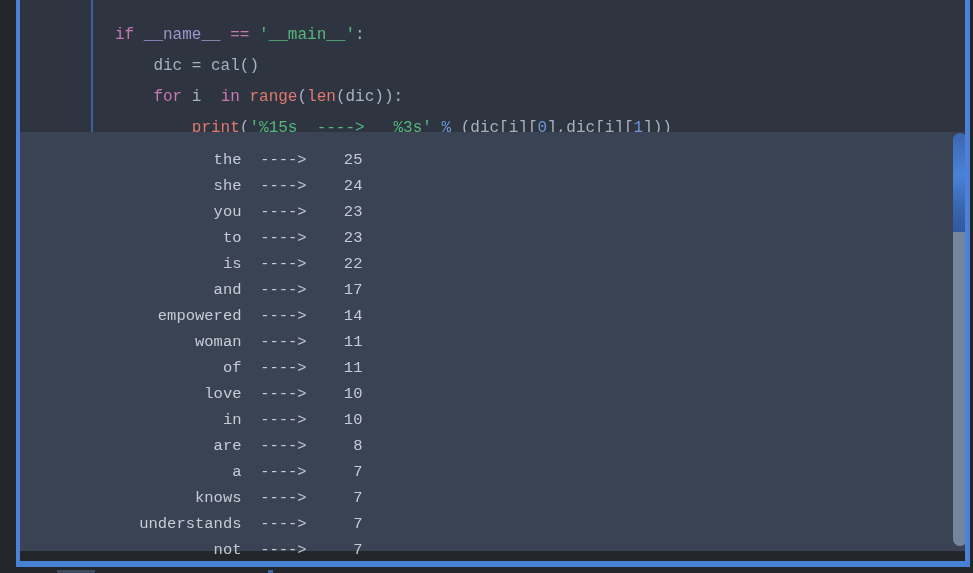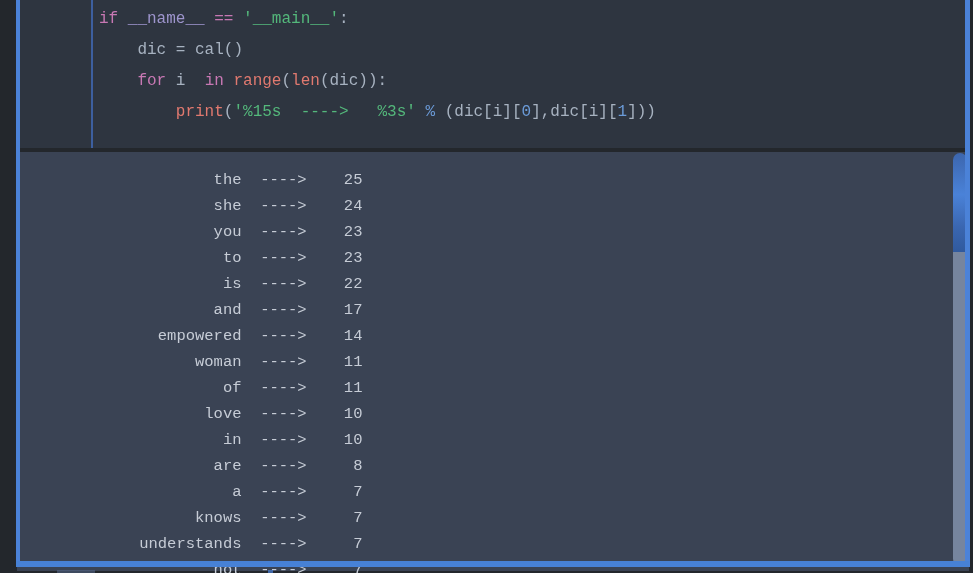--- a/index.html
+++ b/index.html
@@ -8,26 +8,26 @@
     background:#23272c; overflow:hidden;
     font-family:"Liberation Mono","DejaVu Sans Mono",monospace;
   }
   .ide { position:absolute; left:17px; top:0; width:952px; height:567px; }
   .editor {
     position:absolute; left:0; top:0; width:952px; height:148px;
     background:#2e3540;
   }
   .gutter-line { position:absolute; left:74px; top:0; width:2px; height:148px; background:#3d5f9f; }
   pre.code {
-    position:absolute; left:82px; top:4px; margin:0;
+    position:absolute; left:82px; top:4px; margin:16px;
     font-family:"Liberation Mono","DejaVu Sans Mono",monospace;
     font-size:16px; line-height:31px; white-space:pre; color:#a7b2c0;
   }
   .console {
-    position:absolute; left:0; top:152px; width:952px; height:419px;
+    position:absolute; left:0; top:132px; width:952px; height:419px;
     background:#3a4354;
   }
   pre.output {
     position:absolute; left:85px; top:15px; margin:0;
     font-family:"Liberation Mono","DejaVu Sans Mono",monospace;
     font-size:15.5px; line-height:26px; white-space:pre; color:#c6ccd6;
   }
   .scroll-thumb-blue {
     position:absolute; left:936px; top:1px; width:14px; height:99px;
     border-radius:7px 7px 0 0;

